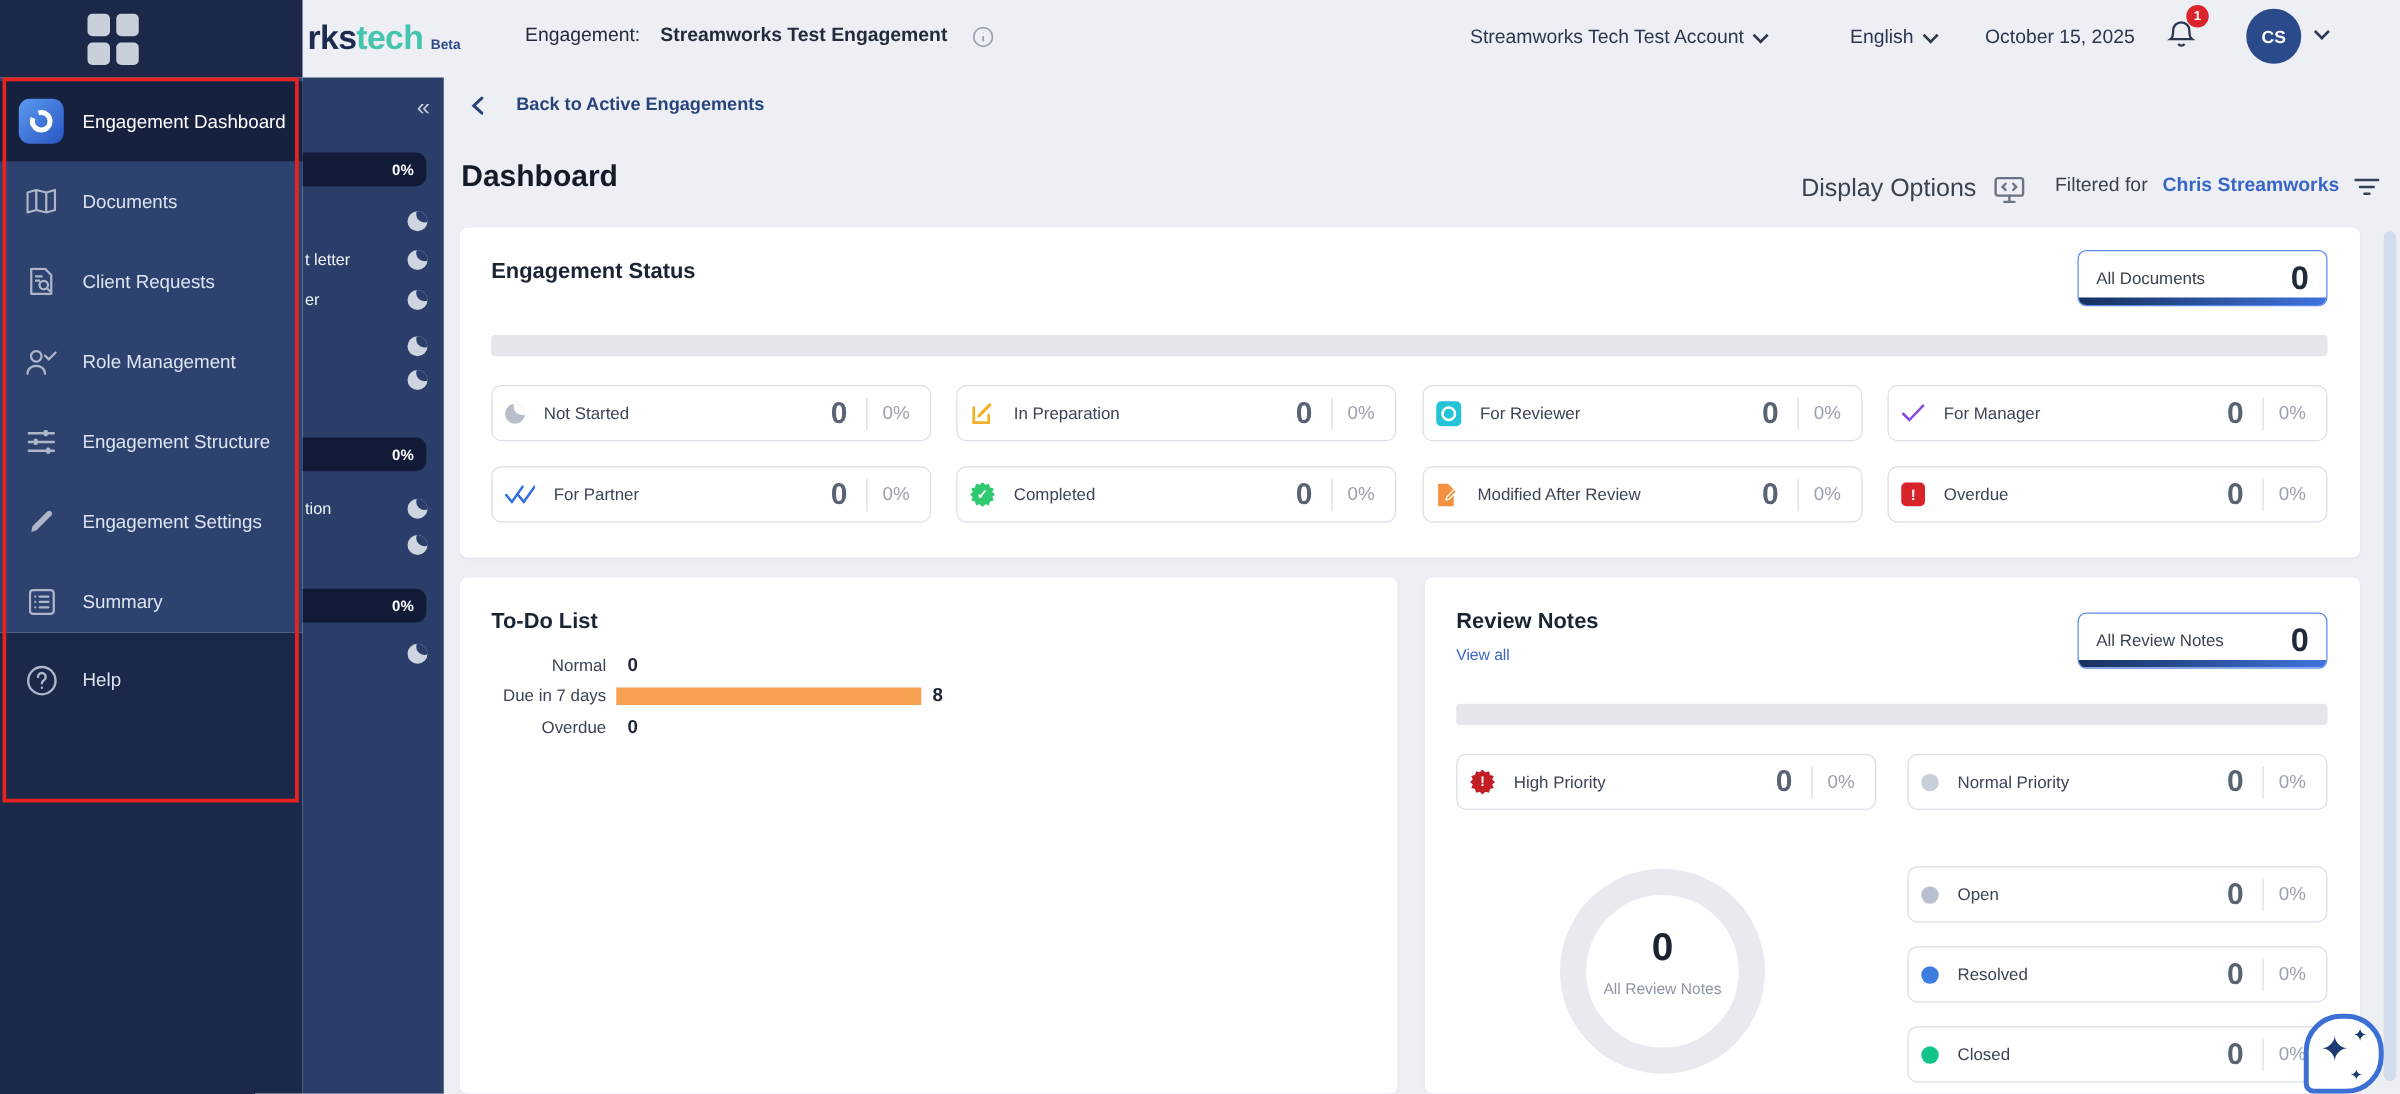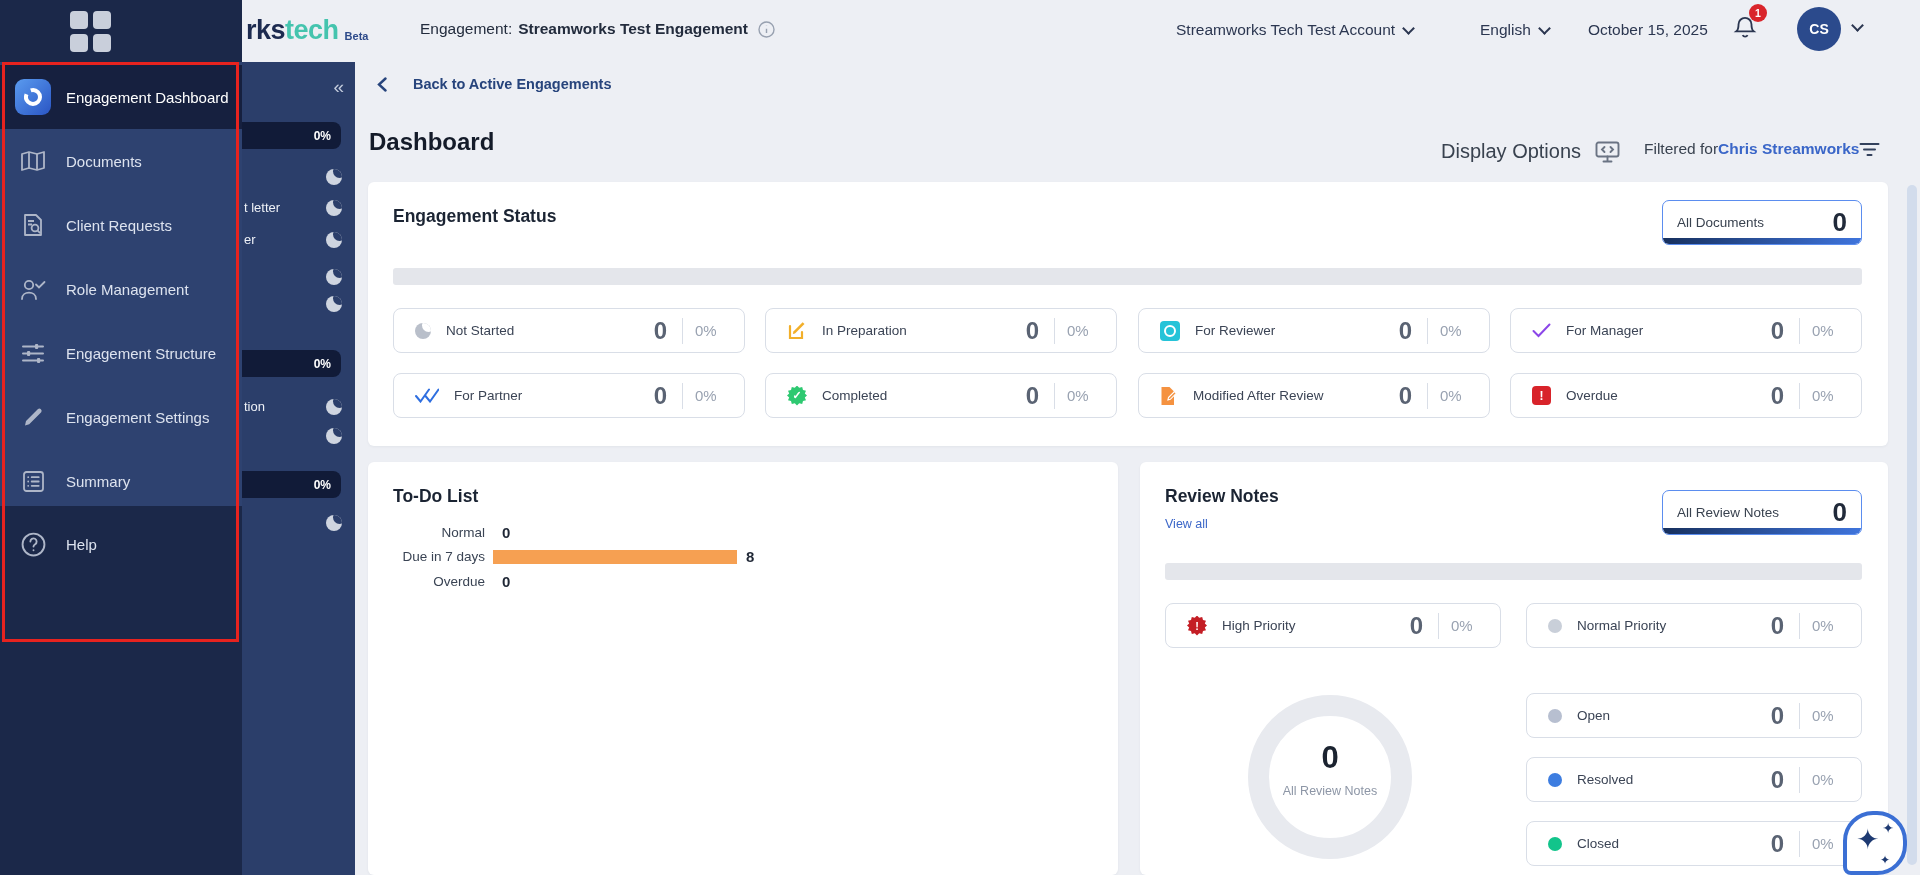--- a/index.html
+++ b/index.html
@@ -5,21 +5,21 @@
   *{margin:0;padding:0;box-sizing:border-box}
   html,body{width:1920px;height:875px;overflow:hidden}
   body{position:relative;background:#edeff4;font-family:"Liberation Sans",sans-serif;color:#232c3d}
 
   
   .hdr{position:absolute;left:0;top:0;width:1920px;height:62px;background:#edeff4;z-index:1}
   .logo{position:absolute;left:246px;top:15px;display:flex;align-items:flex-end}
   .logo .p1{font-size:27px;font-weight:800;color:#1d2b50;letter-spacing:-.5px}
   .logo .p2{font-size:27px;font-weight:700;color:#45c4ae;letter-spacing:-.5px}
   .logo .beta{font-size:11px;font-weight:700;color:#2d4a8a;margin-left:6px;padding-bottom:4px}
-  .eng-title{position:absolute;left:420px;top:20px;display:flex;align-items:center;gap:6px;font-size:15.5px;color:#232c3d}
+  .eng-title{position:absolute;left:420px;top:20px;display:flex;align-items:center;gap:16px;font-size:15.5px;color:#232c3d}
   .eng-title b{font-weight:700}
   .hdr-item{position:absolute;top:21px;display:flex;align-items:center;gap:9px;font-size:15.5px;color:#2b3650;cursor:pointer}
   .chev{width:9px;height:9px;border-right:2px solid #2b3650;border-bottom:2px solid #2b3650;transform:rotate(45deg);margin-top:-4px}
   .bell-wrap{position:absolute;left:1732px;top:13px;width:40px;height:40px;cursor:pointer}
   .badge{position:absolute;left:17px;top:-9px;min-width:18px;height:18px;border-radius:9px;background:#d9252b;color:#fff;font-size:10.5px;font-weight:700;display:flex;align-items:center;justify-content:center}
   .avatar{position:absolute;left:1797px;top:7px;width:44px;height:44px;border-radius:50%;background:#2b4a8c;color:#fff;font-size:14px;font-weight:700;display:flex;align-items:center;justify-content:center;cursor:pointer}
   .av-chev{position:absolute;left:1853px;top:25px}
 
   
   .flyout{position:absolute;left:0;top:0;width:242px;height:875px;z-index:10;display:flex;flex-direction:column}
@@ -45,33 +45,33 @@
   .cres::after{content:"";position:absolute;width:13px;height:13px;border-radius:50%;background:#fff;top:-4px;right:-4px}
   .cres.on-nav{background:#cfd5e0}
   .cres.on-nav::after{background:#2b3e6a}
   .tree .cres{position:absolute;left:84px}
   .tree-txt{position:absolute;left:2px;font-size:13px;color:#eef1f7;white-space:nowrap;cursor:pointer}
 
   
   .back{position:absolute;left:377px;top:76px;display:flex;align-items:center;gap:26px;font-size:14.5px;font-weight:700;color:#27447c;cursor:pointer}
   .pg-title{position:absolute;left:369px;top:128px;font-size:24px;font-weight:800;color:#141b29}
   .disp{position:absolute;left:1441px;top:140px;display:flex;align-items:center;gap:14px;font-size:20px;color:#39424f;cursor:pointer}
-  .filt{position:absolute;left:1644px;top:140px;display:flex;align-items:center;font-size:15.5px;color:#39424f}
+  .filt{position:absolute;left:1644px;top:140px;display:flex;align-items:center;gap:12px;font-size:15.5px;color:#39424f}
   .filt .user{color:#3a66c8;font-weight:700;cursor:pointer}
 
   .panel{position:absolute;background:#fff;border-radius:6px;box-shadow:0 1px 3px rgba(20,30,60,.05)}
   .sec-title{position:absolute;left:25px;top:24px;font-size:17.5px;font-weight:800;color:#1b2433}
   .track{position:absolute;height:17px;border-radius:3px;background:#e4e6eb}
 
   .mini{position:absolute;width:200px;height:45px;background:#fff;border:1.5px solid #5b8def;border-radius:7px;display:flex;align-items:center;padding:0 14px;overflow:hidden;cursor:pointer}
   .mini-label{font-size:13.5px;color:#39424f}
   .mini-count{margin-left:auto;font-size:26px;font-weight:800;color:#212a3a}
   .mini-bar{position:absolute;left:0;right:0;bottom:0;height:6px;background:linear-gradient(90deg,#17305e,#3f74dc)}
 
-  .statcard{position:absolute;width:352px;height:45px;background:#fff;border:1px solid #d9dee7;border-radius:8px;display:flex;align-items:center;padding:0 21px;cursor:pointer}
+  .statcard{position:absolute;width:352px;height:45px;background:#fff;border:1px solid #d9dee7;border-radius:8px;display:flex;align-items:center;padding:0 10px;cursor:pointer}
   .sc-label{font-size:13.5px;color:#3b4455;margin-left:15px;white-space:nowrap}
   .sc-count{margin-left:auto;font-size:24px;font-weight:700;color:#5a6373}
   .sc-div{width:1px;height:26px;background:#d9dee7;margin:0 12px 0 15px;flex:none}
   .sc-pct{font-size:15px;color:#99a2b1;min-width:28px}
 
   .seal{width:20px;height:20px;display:flex;align-items:center;justify-content:center;color:#fff;font-size:11px;font-weight:800;flex:none;
     clip-path:polygon(50% 0,61% 11%,76% 7%,80% 22%,95% 26%,89% 40%,100% 50%,89% 60%,95% 74%,80% 78%,76% 93%,61% 89%,50% 100%,39% 89%,24% 93%,20% 78%,5% 74%,11% 60%,0 50%,11% 40%,5% 26%,20% 22%,24% 7%,39% 11%)}
   .sq-alert{width:19px;height:19px;border-radius:4px;background:#d8232a;color:#fff;font-weight:800;font-size:12px;display:flex;align-items:center;justify-content:center;flex:none}
   .rev{width:20px;height:20px;border-radius:4px;background:#25c3d8;position:relative;flex:none}
   .rev::after{content:"";position:absolute;left:4px;top:4px;width:8px;height:8px;border:2.5px solid #fff;border-radius:50%}

